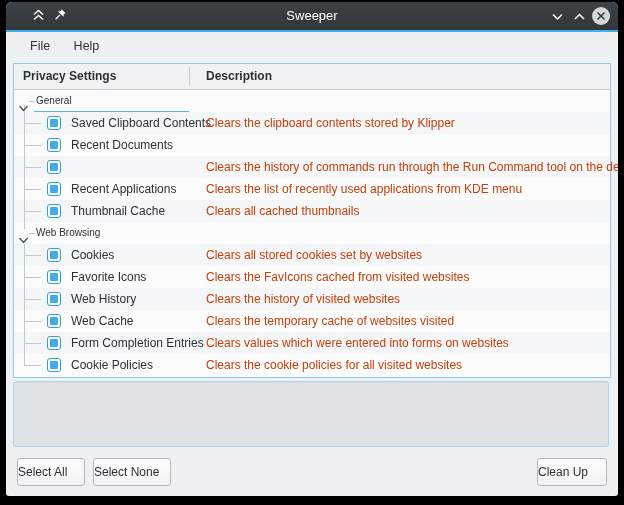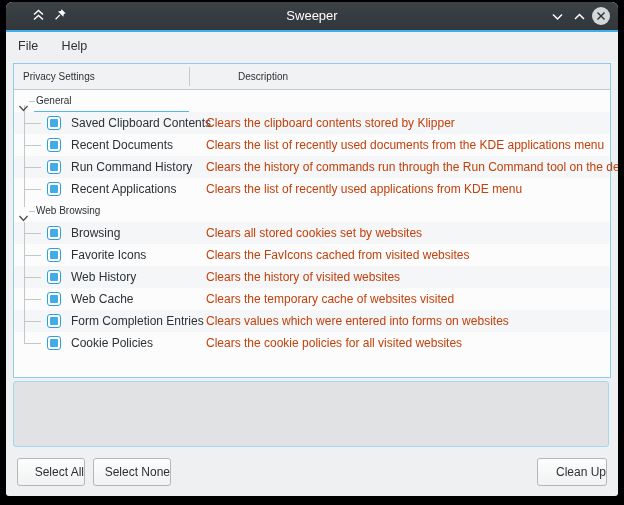--- a/index.html
+++ b/index.html
@@ -13,29 +13,29 @@
   .tb-title{position:absolute;left:0;top:0;width:100%;height:28px;line-height:28px;
             text-align:center;color:#fcfcfc;font-size:13px;}
   .tb-btn{position:absolute;top:6px;width:16px;height:16px;display:flex;align-items:center;
           justify-content:center;}
   .tb-shade{left:24px;} .tb-pin{left:46px;}
   .tb-min{left:543px;} .tb-max{left:565px;}
   .tb-close{left:586px;top:5px;width:18px;height:18px;border-radius:50%;background:#d5d8da;
             display:flex;align-items:center;justify-content:center;}
   .accent-line{position:absolute;left:0;top:28px;width:100%;height:2px;background:#3daee9;}
   
-  .menubar{position:absolute;left:0;top:30px;width:100%;height:28px;padding-left:12px;
+  .menubar{position:absolute;left:0;top:30px;width:100%;height:28px;padding-left:24px;
            box-sizing:border-box;}
   .menu-item{display:inline-block;margin-right:19px;font-size:12.5px;line-height:28px;color:#2c3136;}
   
   .table{position:absolute;left:7px;top:61px;width:596px;height:313px;background:#fcfcfc;
          border:1px solid #8fccea;}
   .thead{position:relative;height:25px;background:#f1f2f3;border-bottom:1px solid #c6cacd;}
-  .th{position:absolute;top:0;line-height:25px;font-size:10px;color:#2c3136;}
-  .th1{left:9px;} .th2{left:192px;margin-left:32px;}
+  .th{position:absolute;top:0;line-height:25px;font-size:12px;color:#2c3136;font-weight:bold;}
+  .th1{left:9px;} .th2{left:192px;}
   .thsep{position:absolute;left:175px;top:3px;bottom:3px;width:1px;background:#c6cacd;}
   .tbody{position:relative;}
   .row{position:relative;height:22px;background:#fcfcfc;}
   .row.alt{background:#f5f6f7;}
   .row.current::after{content:"";position:absolute;left:20px;width:155px;bottom:0;
                       border-bottom:1px solid #54b7ea;}
   .vline{position:absolute;left:10px;width:1px;background:#c3c7ca;}
   .vline.full{top:0;bottom:0;}
   .vline.half{top:0;height:11px;}
   .vline.from-center{top:15px;bottom:0;}
@@ -48,21 +48,21 @@
             border:1px solid #2f9fdb;border-radius:3px;}
   .checkbox-inner{position:absolute;left:2px;top:2px;width:8px;height:8px;background:#41ace5;
                   border-radius:1px;}
   .ilabel{position:absolute;left:57px;line-height:22px;font-size:12px;color:#2c3136;white-space:nowrap;}
   .idesc{position:absolute;left:192px;line-height:22px;font-size:12px;color:#c2410c;white-space:nowrap;}
   
   .details{position:absolute;left:7px;top:379px;width:594px;height:64px;background:#e1e2e3;
            border:1px solid #a3d6f0;border-radius:3px;font-size:12px;color:#2c3136;}
   .btn{position:absolute;top:456px;height:28px;box-sizing:border-box;border:1px solid #b3b7b9;
        border-radius:3px;background:linear-gradient(#fdfdfd,#f1f2f3);font-size:12px;color:#2c3136;
-       text-align:right;line-height:26px;}
+       text-align:left;line-height:26px;}
   .btn-select-all{left:11px;width:68px;}
   .btn-select-none{left:87px;width:78px;}
   .btn-clean-up{right:11px;width:70px;}
 </style>
 </head>
 <body>
 
 <div class="window">
 
   <div class="titlebar">
@@ -137,55 +137,62 @@
           <div class="ilabel">Saved Clipboard Contents</div>
           <div class="idesc">Clears the clipboard contents stored by Klipper</div>
         </div>
         <div class="row item">
           <div class="vline full"></div>
           <div class="dash"></div>
           <div class="checkbox">
             <div class="checkbox-inner"></div>
           </div>
           <div class="ilabel">Recent Documents</div>
-          <div class="idesc">Clears the list of recently used documents from the KDE applications menu</div>
-        </div>
-        <div class="row item alt">
-          <div class="vline full"></div>
-          <div class="dash"></div>
-          <div class="checkbox">
-            <div class="checkbox-inner"></div>
-          </div>
-          <div class="ilabel">Run Command History</div>
+        </div>
+        <div class="row item alt">
+          <div class="vline full"></div>
+          <div class="dash"></div>
+          <div class="checkbox">
+            <div class="checkbox-inner"></div>
+          </div>
           <div class="idesc">Clears the history of commands run through the Run Command tool on the desktop</div>
         </div>
         <div class="row item">
           <div class="vline full"></div>
           <div class="dash"></div>
           <div class="checkbox">
             <div class="checkbox-inner"></div>
           </div>
           <div class="ilabel">Recent Applications</div>
           <div class="idesc">Clears the list of recently used applications from KDE menu</div>
+        </div>
+        <div class="row item alt">
+          <div class="vline full"></div>
+          <div class="dash"></div>
+          <div class="checkbox">
+            <div class="checkbox-inner"></div>
+          </div>
+          <div class="ilabel">Thumbnail Cache</div>
+          <div class="idesc">Clears all cached thumbnails</div>
         </div>
         <div class="row group">
           <div class="vline to-center"></div>
           <div class="chev"><svg width="11" height="7" viewBox="0 0 11 7">
               <polyline points="1.5,1 5.5,5.5 9.5,1" fill="none" stroke="#4a5055" stroke-width="1.3"></polyline>
             </svg></div>
           <div class="gdash"></div>
           <div class="glabel"><span>Web Browsing</span></div>
         </div>
         <div class="row item alt">
           <div class="vline full"></div>
           <div class="dash"></div>
           <div class="checkbox">
             <div class="checkbox-inner"></div>
           </div>
-          <div class="ilabel">Browsing</div>
+          <div class="ilabel">Cookies</div>
           <div class="idesc">Clears all stored cookies set by websites</div>
         </div>
         <div class="row item">
           <div class="vline full"></div>
           <div class="dash"></div>
           <div class="checkbox">
             <div class="checkbox-inner"></div>
           </div>
           <div class="ilabel">Favorite Icons</div>
           <div class="idesc">Clears the FavIcons cached from visited websites</div>

